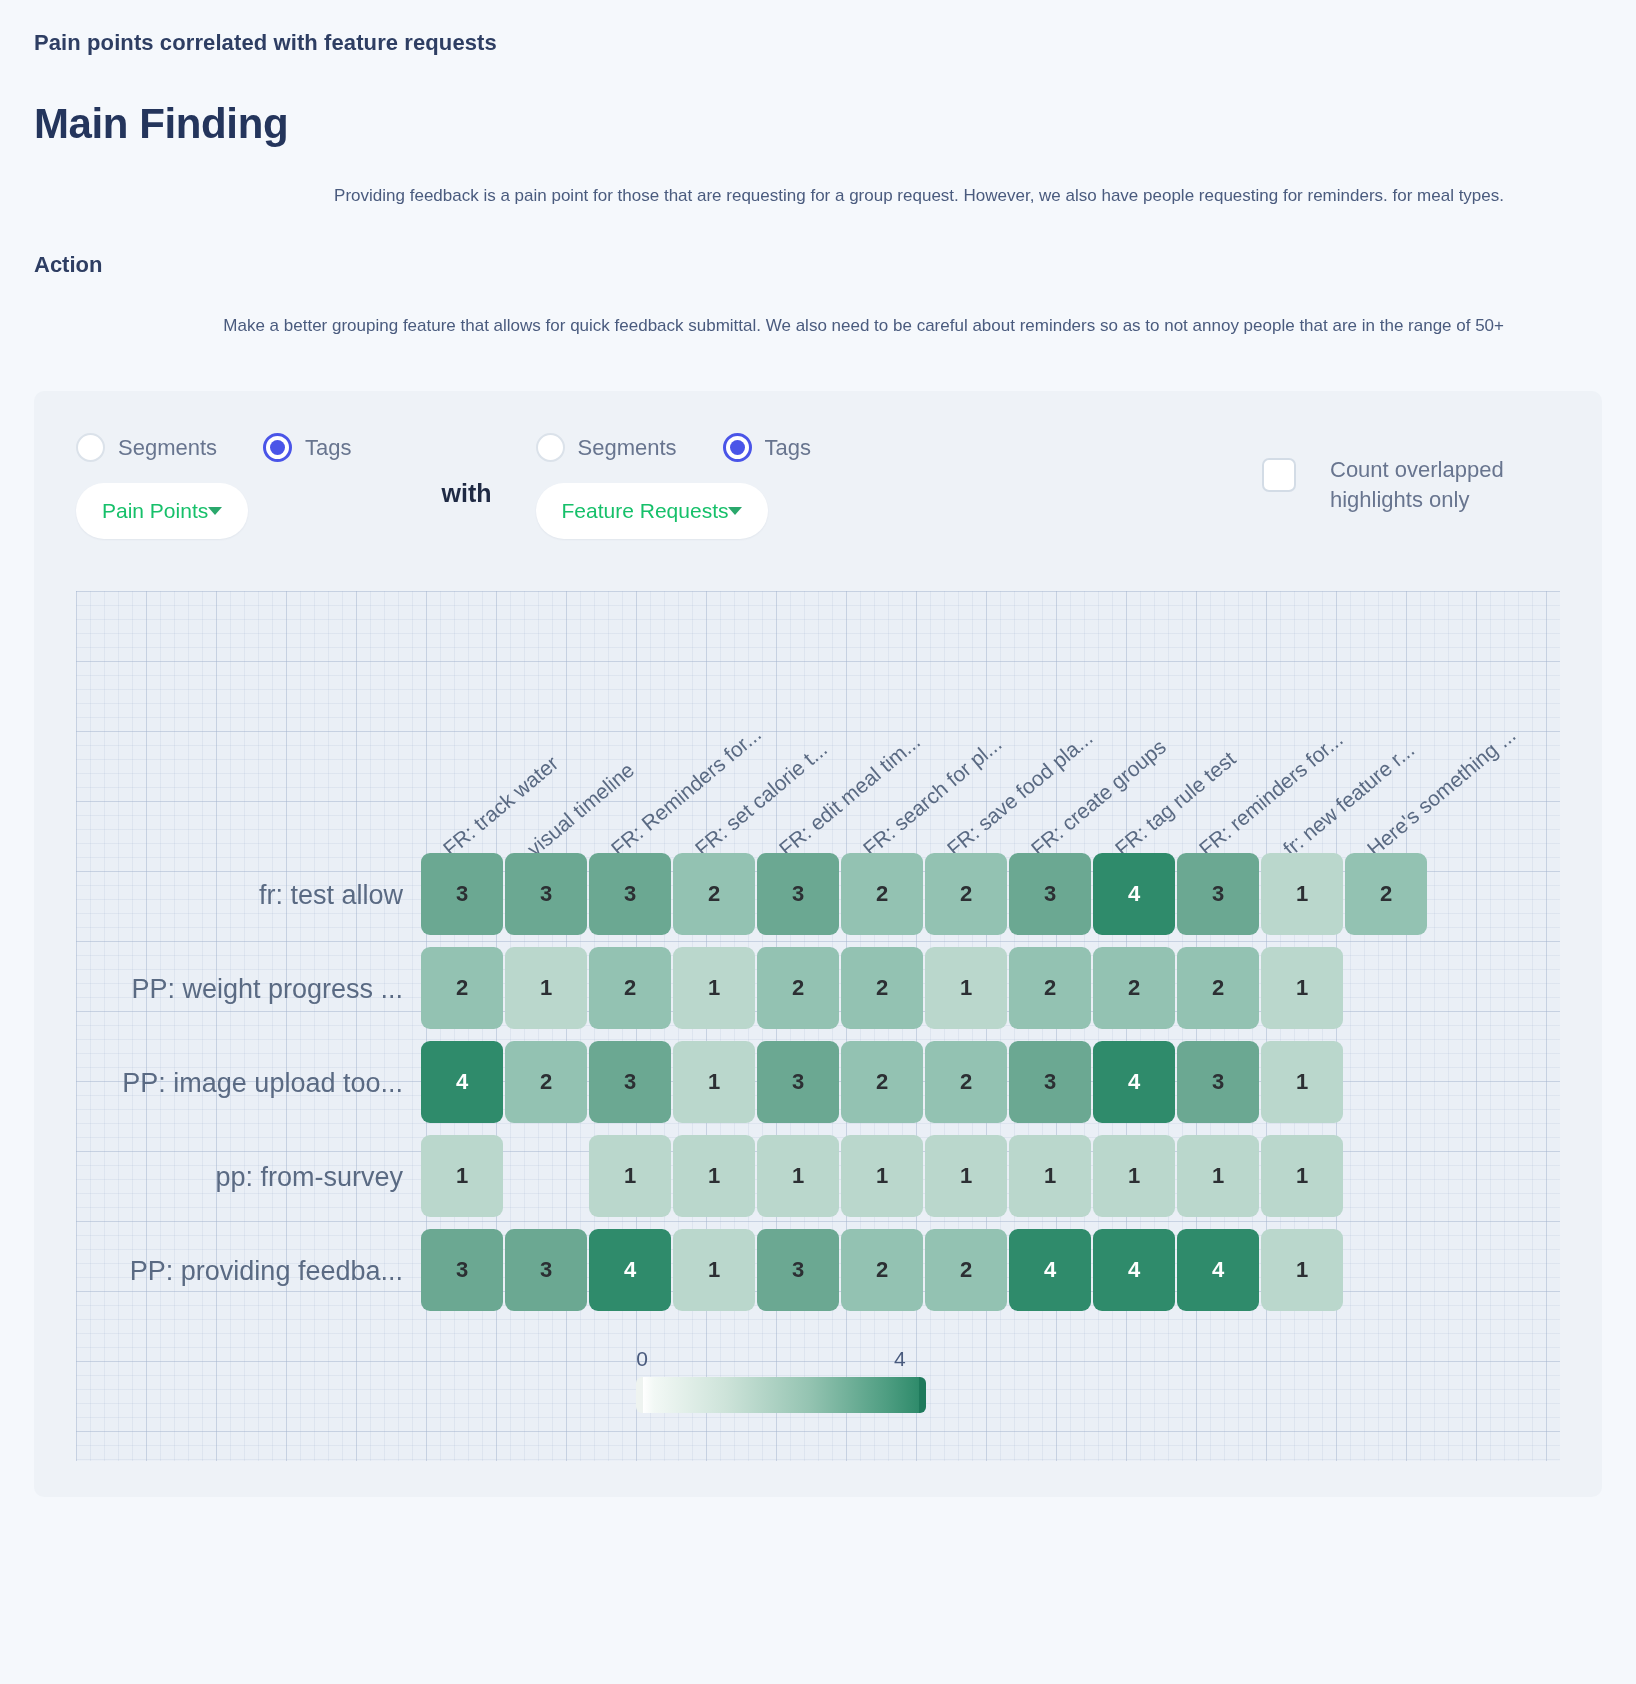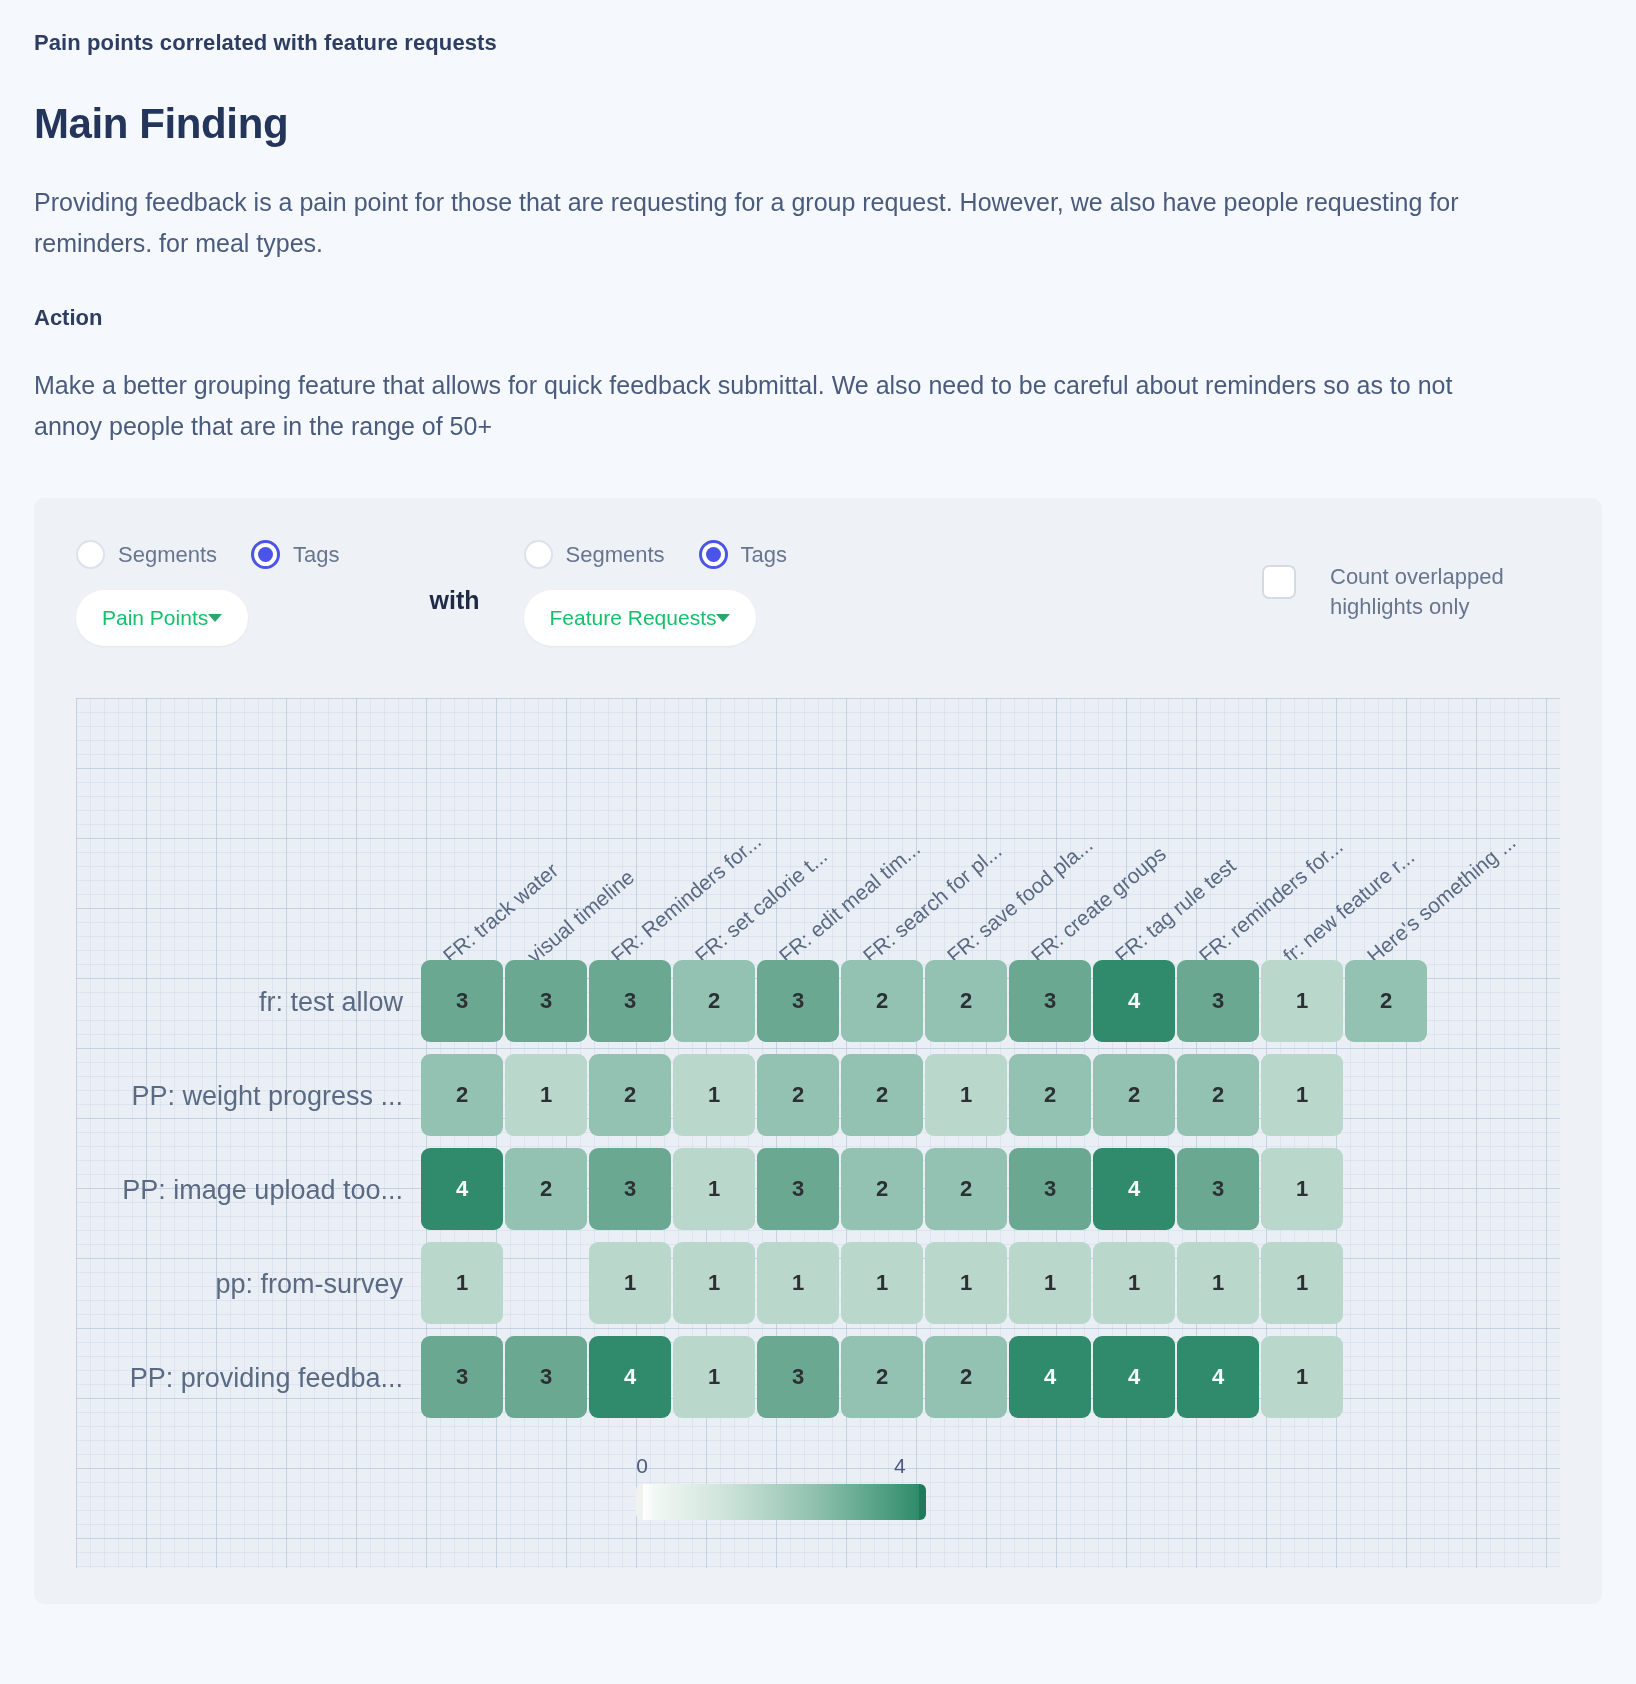--- a/index.html
+++ b/index.html
@@ -25,26 +25,27 @@
 
   .h1 {
     font-size: 42px;
     font-weight: bold;
     color: #24355c;
     margin: 44px 0 0 0;
     letter-spacing: -0.4px;
   }
 
   .para {
-    font-size: 25px;
+    font-size: 17px;
     line-height: 1.62;
     color: #4a5b7e;
     margin: 34px 0 0 0;
     max-width: 1470px;
     font-weight: 400;
+    text-align: right;
   }
 
   .subhead {
     font-size: 22px;
     font-weight: bold;
     color: #2e3e63;
     margin: 42px 0 0 0;
   }
 
   
@@ -59,21 +60,21 @@
   .controls {
     display: flex;
     align-items: flex-start;
     padding: 42px 42px 0 42px;
     position: relative;
     min-height: 182px;
   }
 
   .ctl-group { display: flex; flex-direction: column; }
 
-  .radio-row { display: flex; align-items: flex-start; gap: 4px; }
+  .radio-row { display: flex; align-items: flex-start; gap: 16px; }
 
   .radio-item {
     display: flex;
     align-items: center;
     gap: 13px;
     margin-right: 30px;
     cursor: pointer;
   }
 
   .radio {

